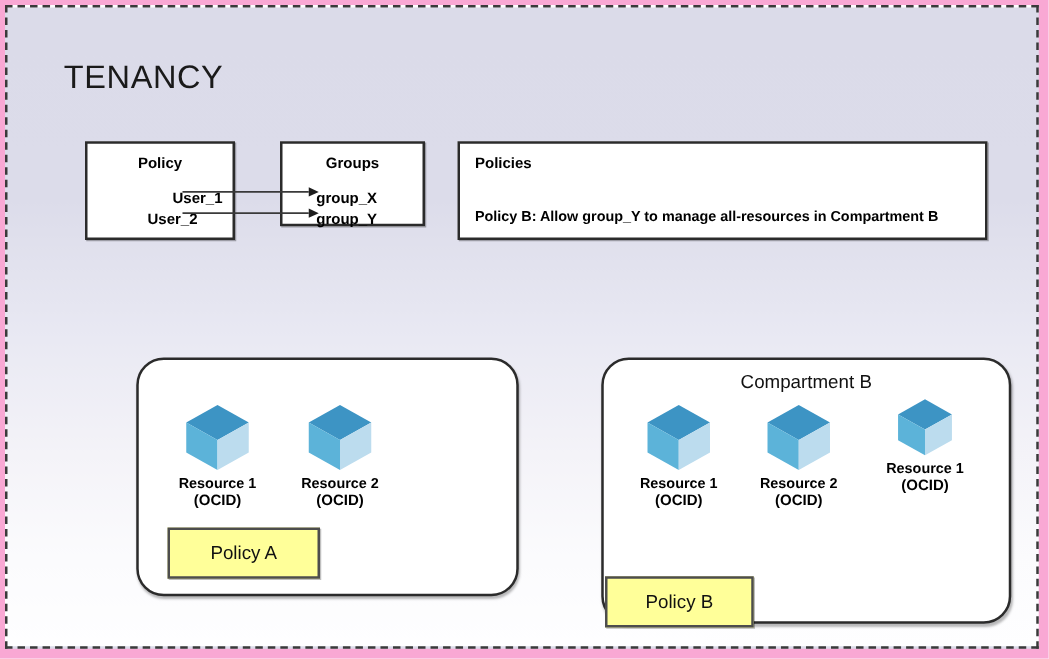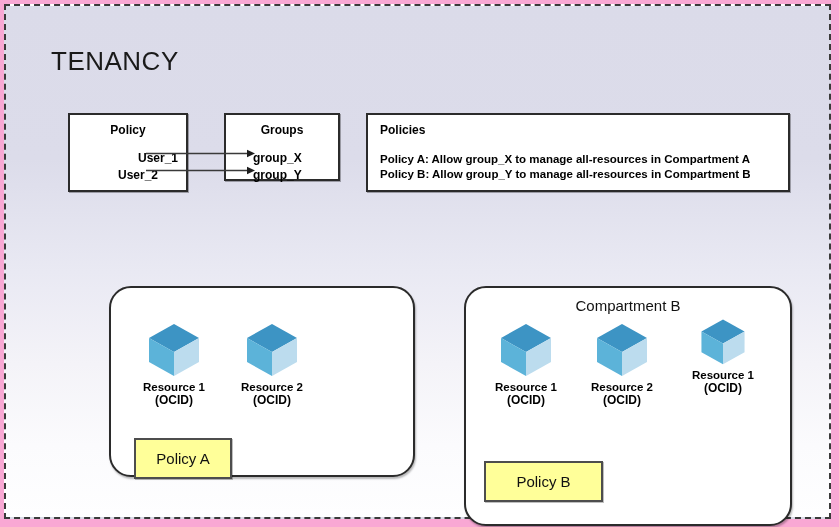--- a/index.html
+++ b/index.html
@@ -106,21 +106,21 @@
   
   .compartment {
     position: absolute;
     box-sizing: border-box;
     background: #ffffff;
     border: 2px solid #2b2b2b;
     border-radius: 22px;
     box-shadow: 1px 2px 2px rgba(0,0,0,0.28);
   }
   #compartment-a { left: 103px; top: 280px; width: 306px; height: 191px; }
-  #compartment-b { left: 458px; top: 280px; width: 328px; height: 240px; }
+  #compartment-b { left: 475px; top: 280px; width: 328px; height: 213px; }
   .compartment-title {
     position: absolute;
     left: 0;
     right: 0;
     top: 9px;
     text-align: center;
     font-size: 15px;
     color: #111;
   }
   
@@ -149,21 +149,21 @@
     box-sizing: border-box;
     background: #ffff99;
     border: 2px solid #4d4d4d;
     box-shadow: 1px 1px 0 rgba(0,0,0,0.25);
     display: flex;
     align-items: center;
     justify-content: center;
     font-size: 15px;
     color: #111;
   }
-  #policy-chip-a { left: 128px; top: 432px; width: 98px; height: 41px; text-align: center; }
+  #policy-chip-a { left: 128px; top: 416px; width: 122px; height: 41px; text-align: center; }
   #policy-chip-b { left: 478px; top: 416px; width: 119px; height: 41px; margin-top: 39px; }
 </style>
 </head>
 <body>
 
 <div id="screen">
 
   <div id="tenancy-frame">
 
     <div id="tenancy-title">TENANCY</div>
@@ -184,21 +184,20 @@
       <line x1="0" y1="5.5" x2="101" y2="5.5" stroke="#3a3a3a" stroke-width="1.4"></line>
       <polygon points="101,1.8 109,5.5 101,9.2" fill="#1d1d1d"></polygon>
     </svg>
     <svg class="connector" id="conn-2" viewBox="0 0 110 11">
       <line x1="0" y1="5.5" x2="101" y2="5.5" stroke="#3a3a3a" stroke-width="1.4"></line>
       <polygon points="101,1.8 109,5.5 101,9.2" fill="#1d1d1d"></polygon>
     </svg>
 
     <div class="sqbox" id="policies-box">
       <div class="box-title left-al">Policies</div>
-      <div class="policy-line" id="pol-a">Policy A: Allow group_X to manage all-resources in Compartment A</div>
       <div class="policy-line" id="pol-b">Policy B: Allow group_Y to manage all-resources in Compartment B</div>
     </div>
 
     <div class="compartment" id="compartment-a">
 
       <div class="resource" style="left:17px; top:32px;">
         <svg class="cube" width="58" height="58" viewBox="0 0 58 58">
           <polygon points="29,4 54,18 29,32 4,18" fill="#3d94c4"></polygon>
           <polygon points="4,18 29,32 29,56 4,42" fill="#5cb3d9"></polygon>
           <polygon points="29,32 54,18 54,42 29,56" fill="#bcdcee"></polygon>

